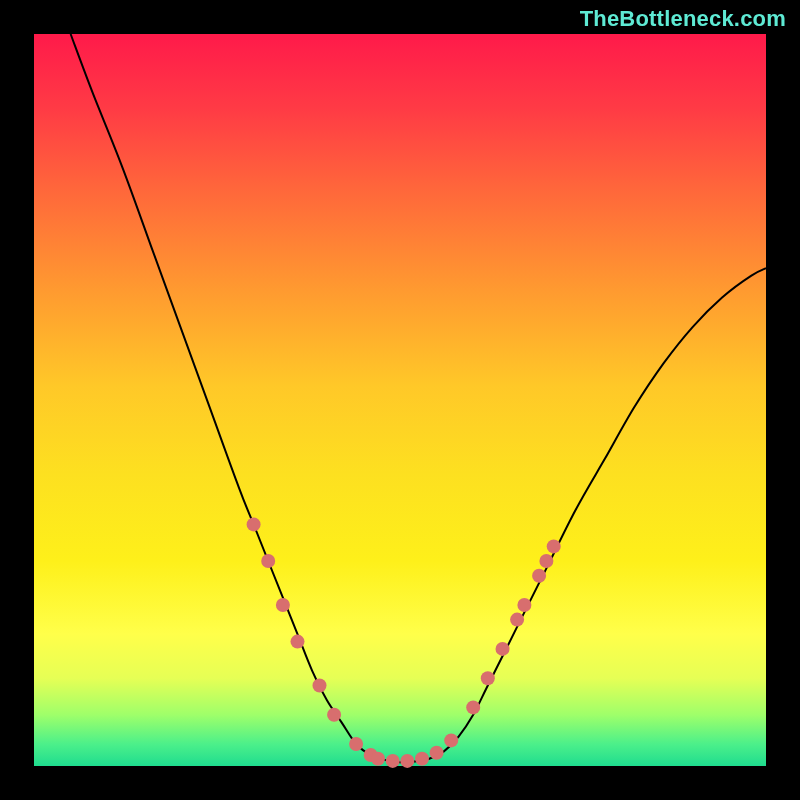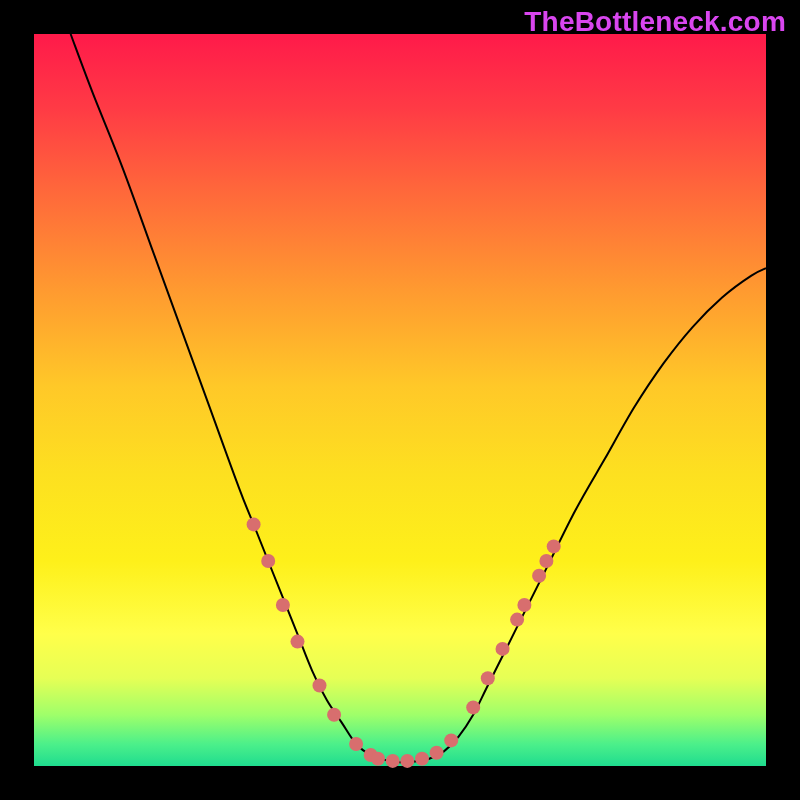--- a/index.html
+++ b/index.html
@@ -29,23 +29,23 @@
       #9fff6a 93%,
       #4cf08a 97%,
       #1fdc8f 100%
     );
   }
   .watermark {
     position: absolute;
     top: 6px;
     right: 14px;
     font-family: Arial, Helvetica, sans-serif;
-    font-size: 28px;
+    font-size: 22px;
     font-weight: bold;
-    color: #d946ef;
+    color: #5eead4;
     letter-spacing: 0.2px;
     user-select: none;
   }
   svg.curve {
     position: absolute;
     left: 0; top: 0;
     width: 732px; height: 732px;
     overflow: visible;
   }
   .curve-path {

